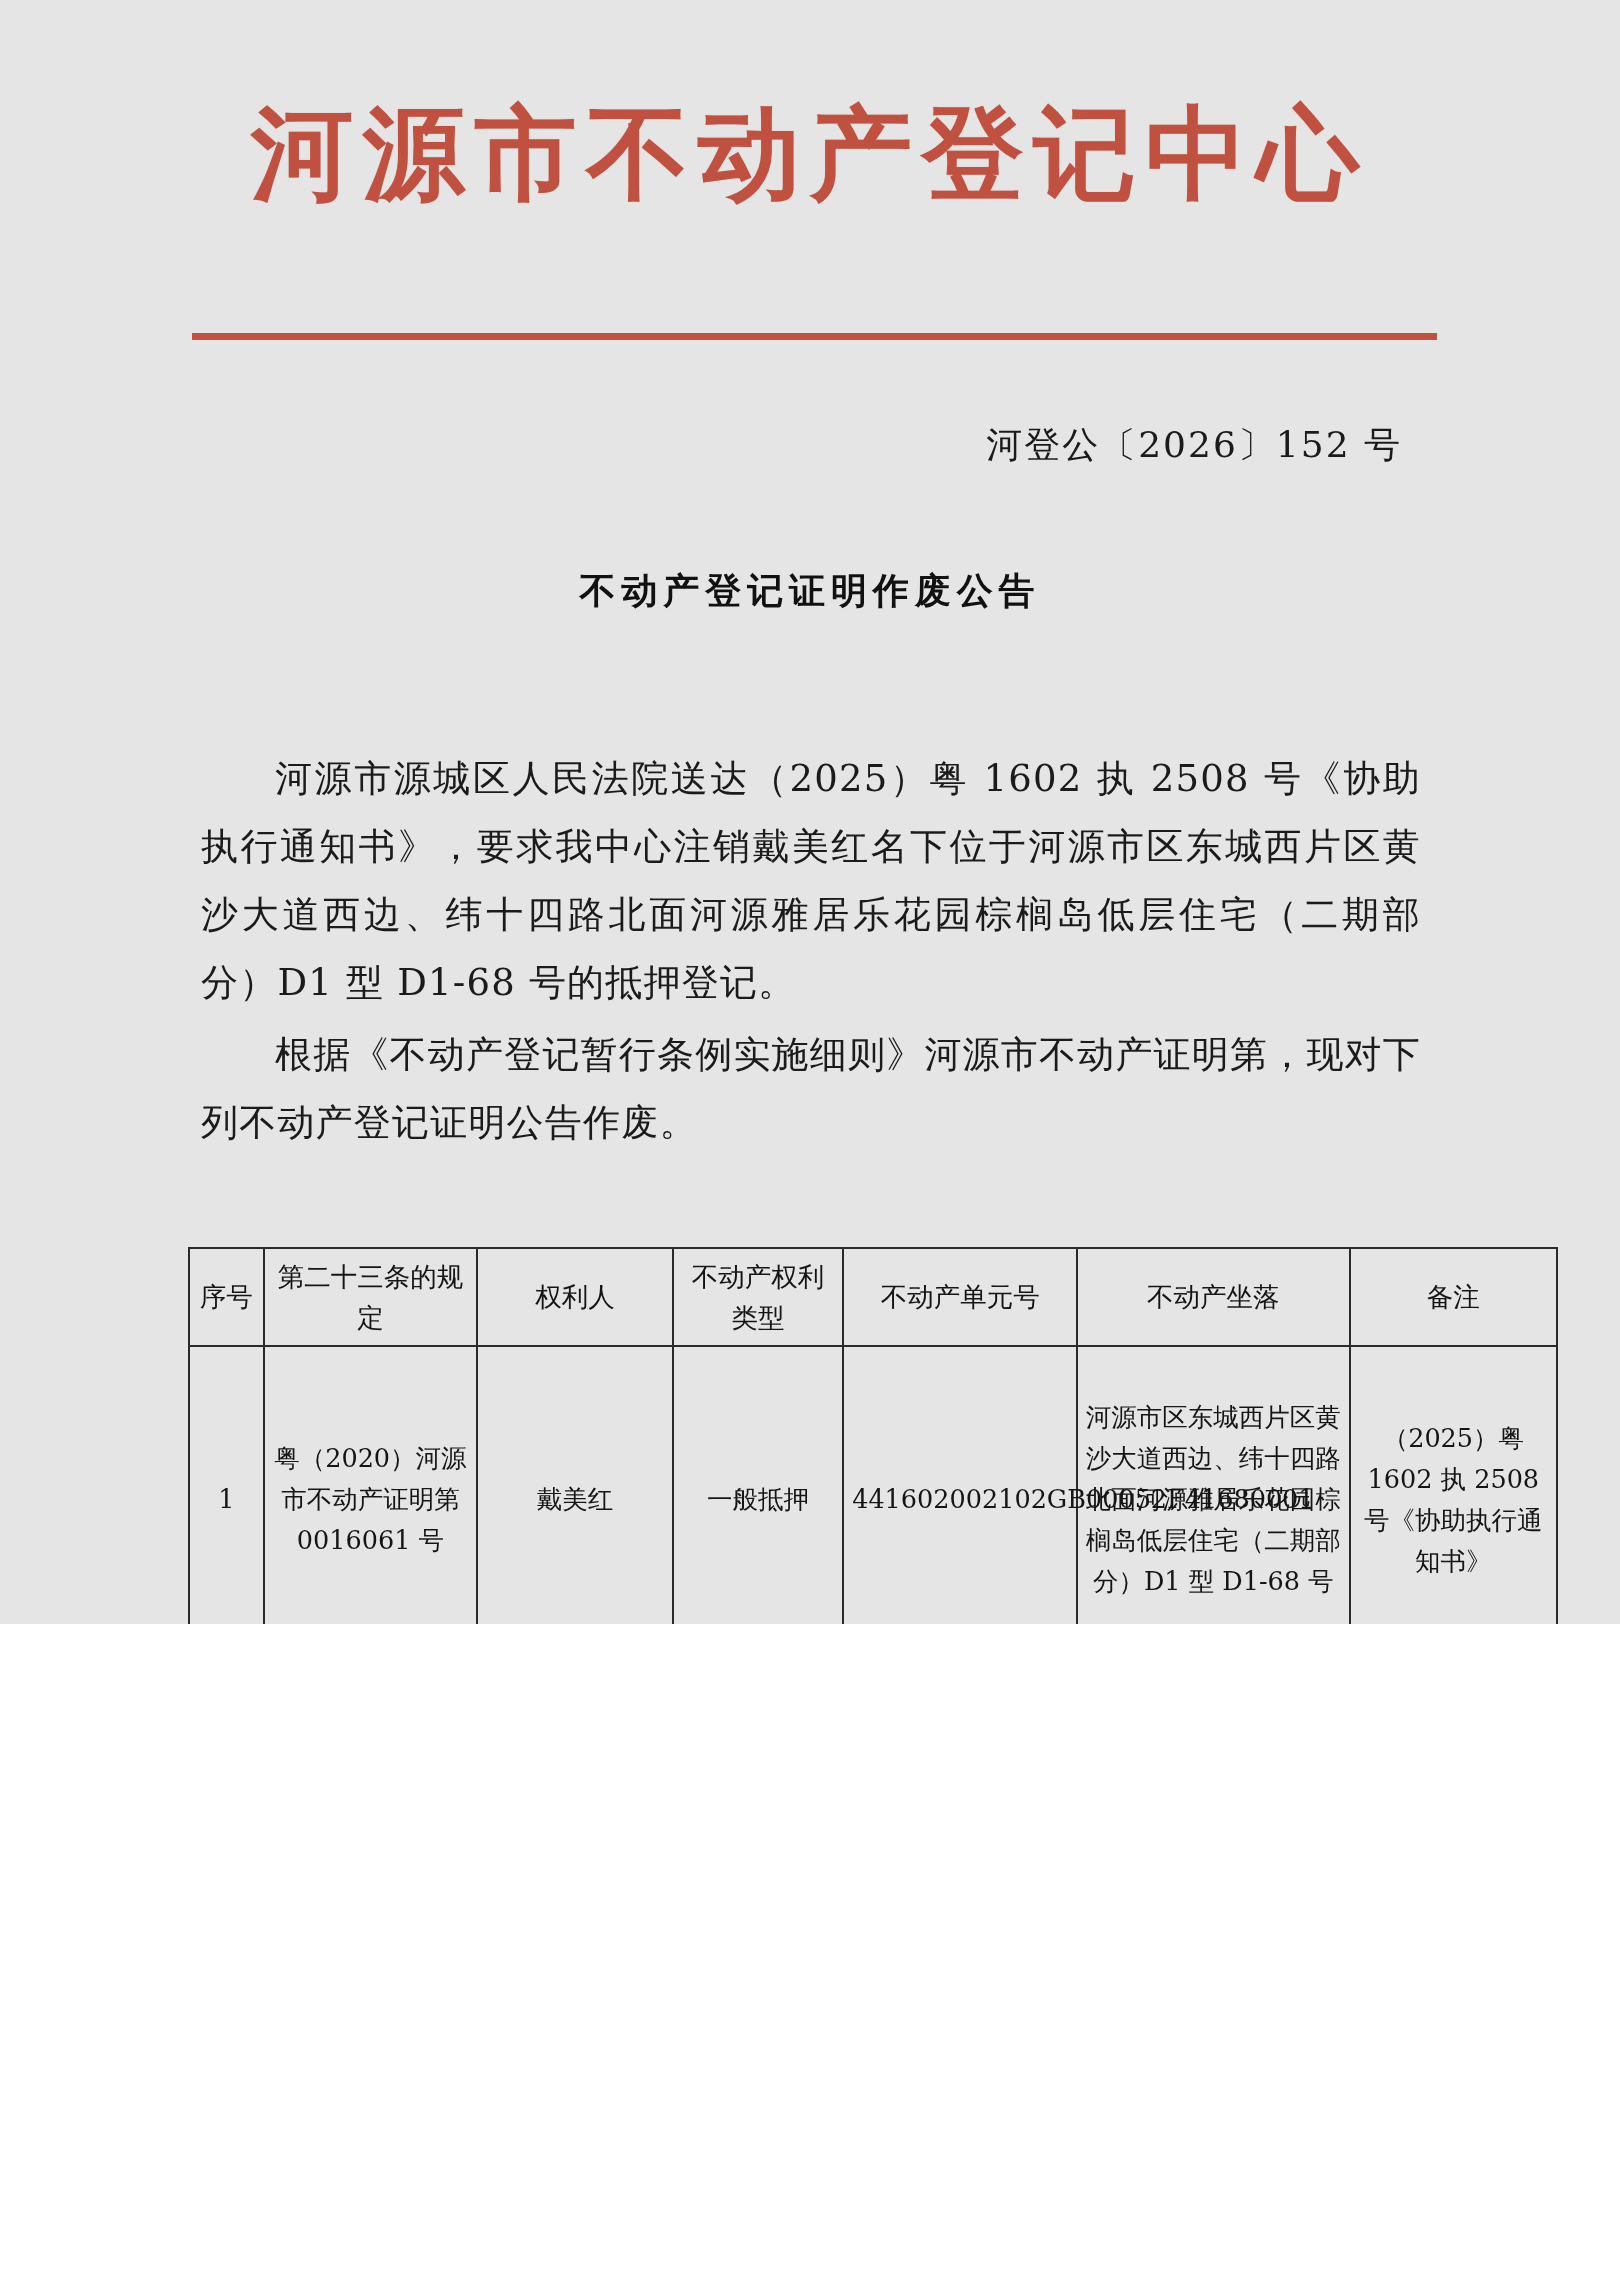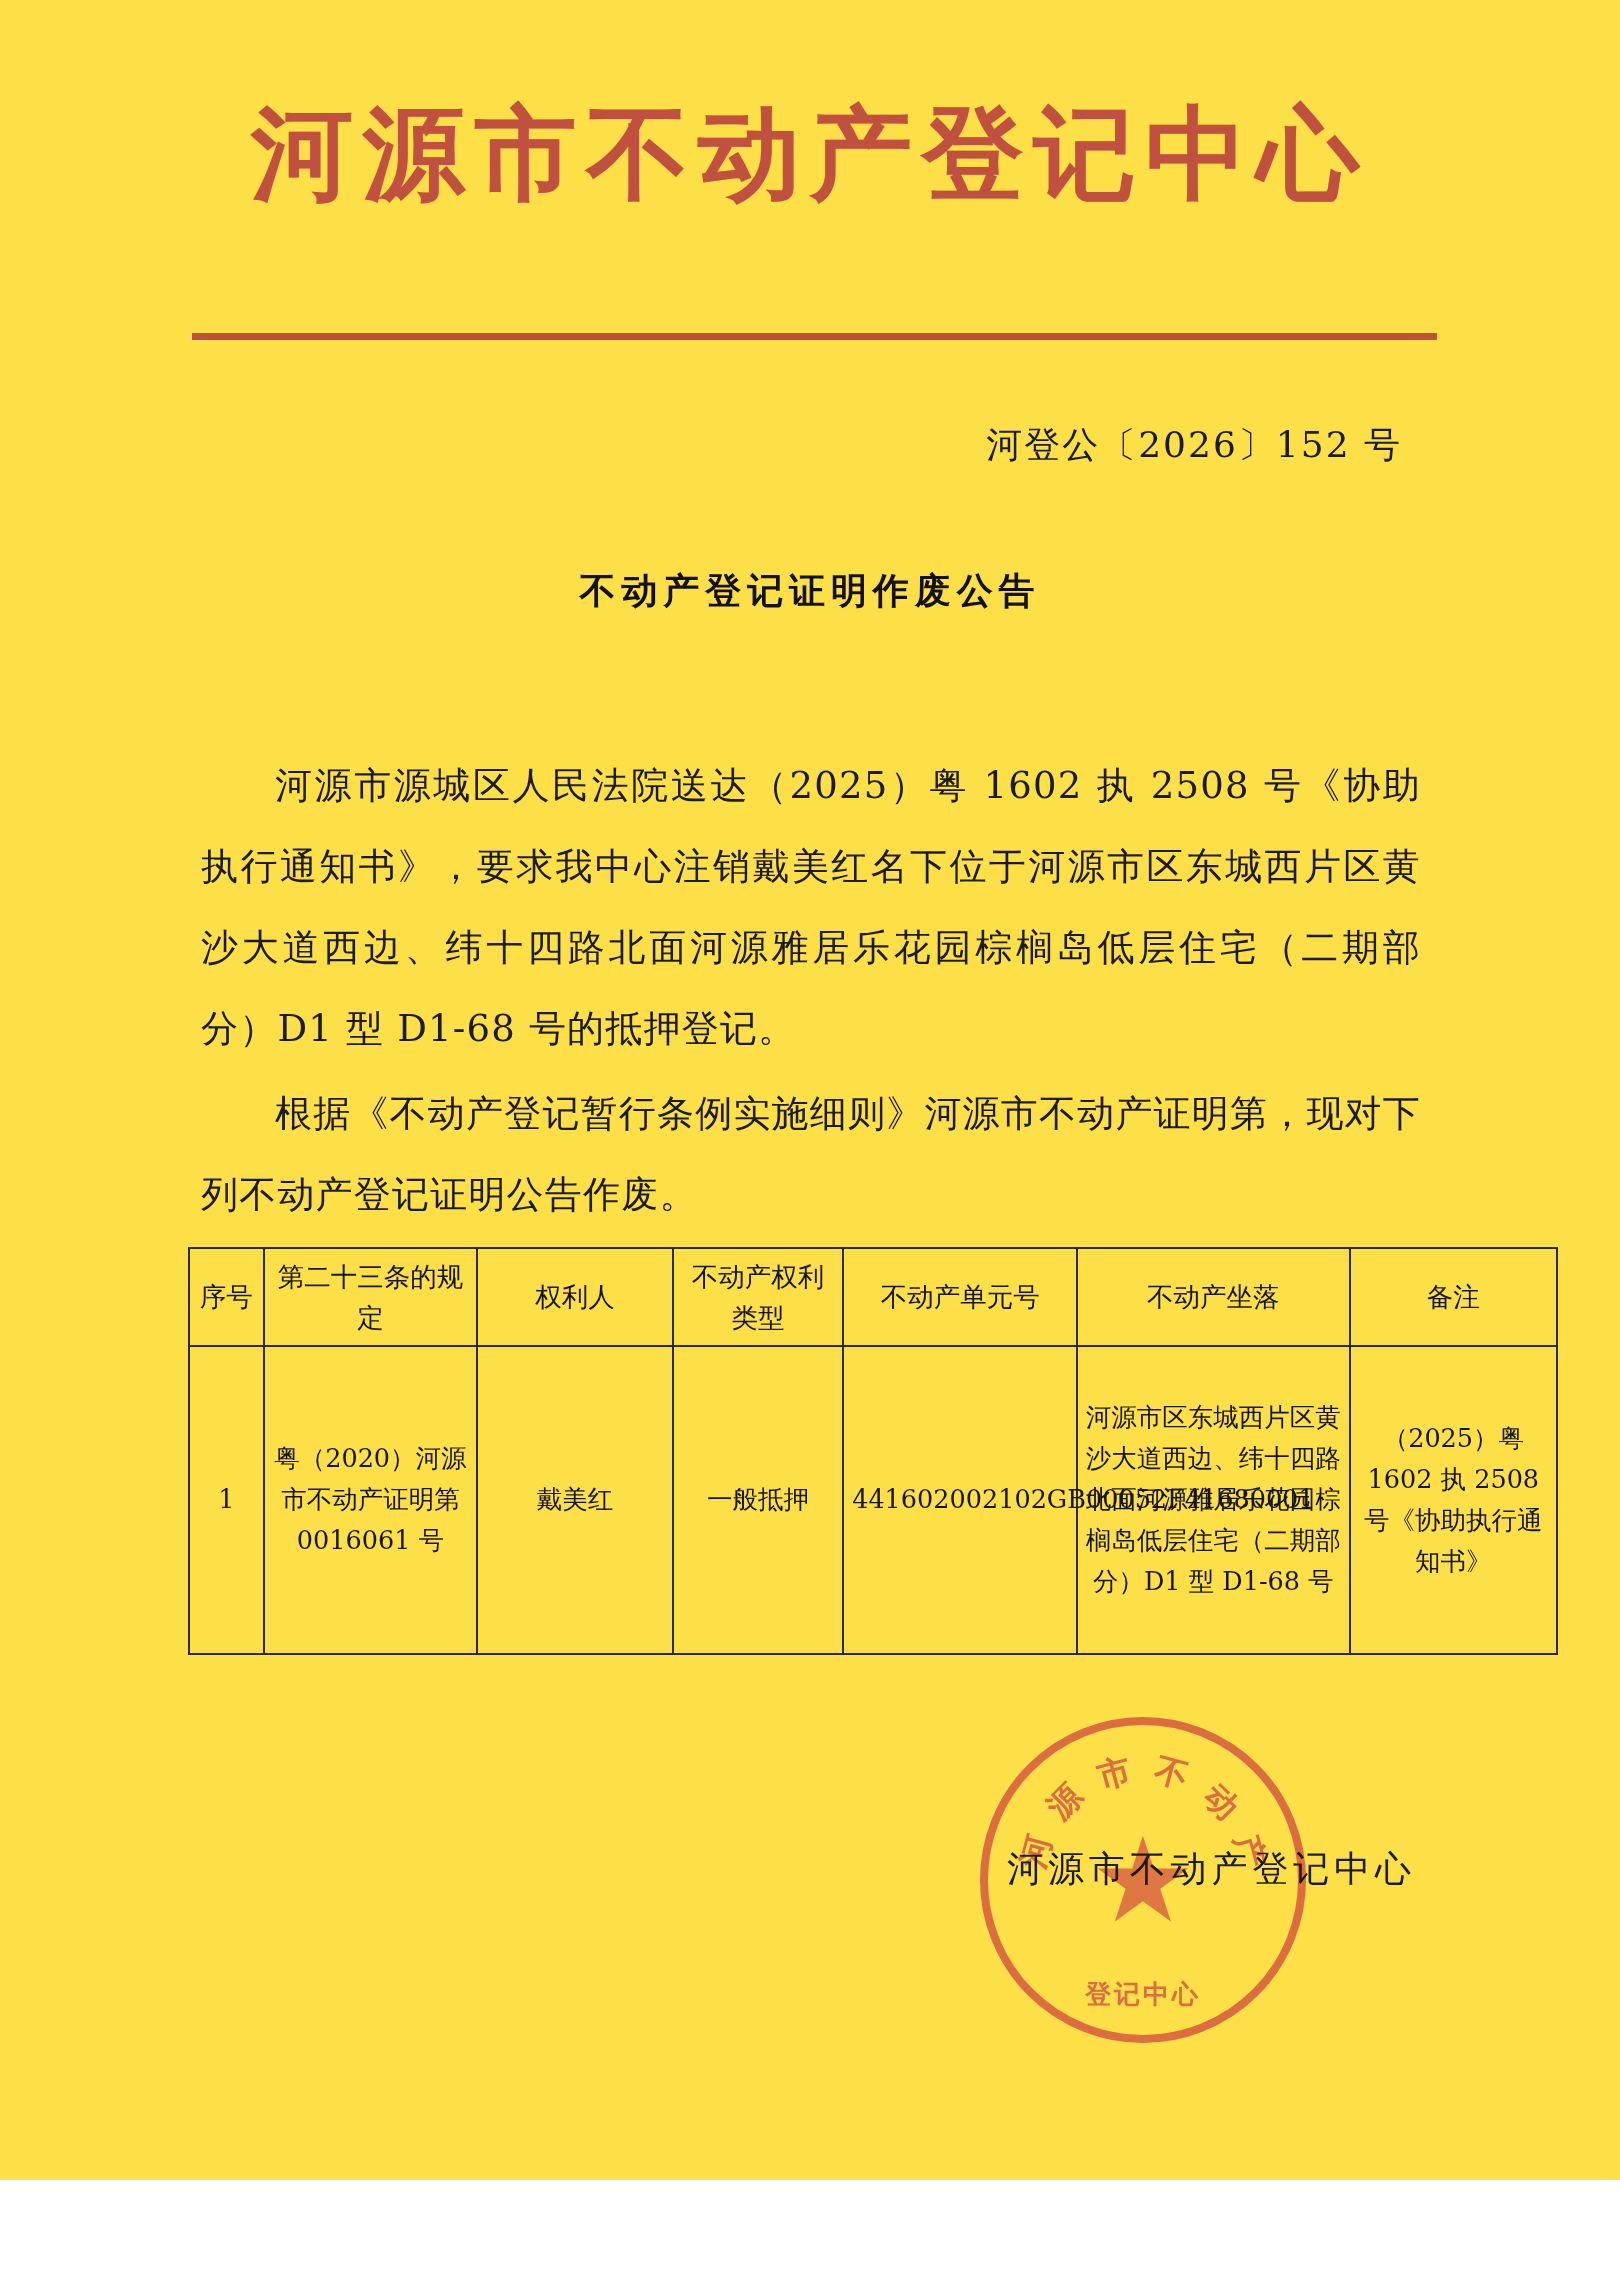--- a/index.html
+++ b/index.html
@@ -7,23 +7,23 @@
     padding: 0;
     background: #ffffff;
   }
   body {
     font-family: "DejaVu Serif", "Liberation Serif", serif;
     color: #1a1a1a;
   }
   .page {
     position: relative;
     width: 1620px;
-    height: 2180px;
+    height: 1624px;
     margin: 0 auto;
-    background: #fde047;
+    background: #e5e5e5;
     overflow: hidden;
   }
 
   
   .letterhead {
     position: absolute;
     top: 96px;
     left: 0;
     width: 1620px;
     text-align: center;
@@ -73,21 +73,21 @@
 
   
   .body-block {
     position: absolute;
     top: 745px;
     left: 201px;
     width: 1220px;
   }
   .body-para {
     font-size: 37px;
-    line-height: 81px;
+    line-height: 68px;
     letter-spacing: 1.2px;
     text-align: justify;
     text-justify: inter-ideograph;
     text-indent: 74px;
     margin: 0 0 3.9px 0;
     color: #1b1b1b;
   }
 
   
   .notice-table {

